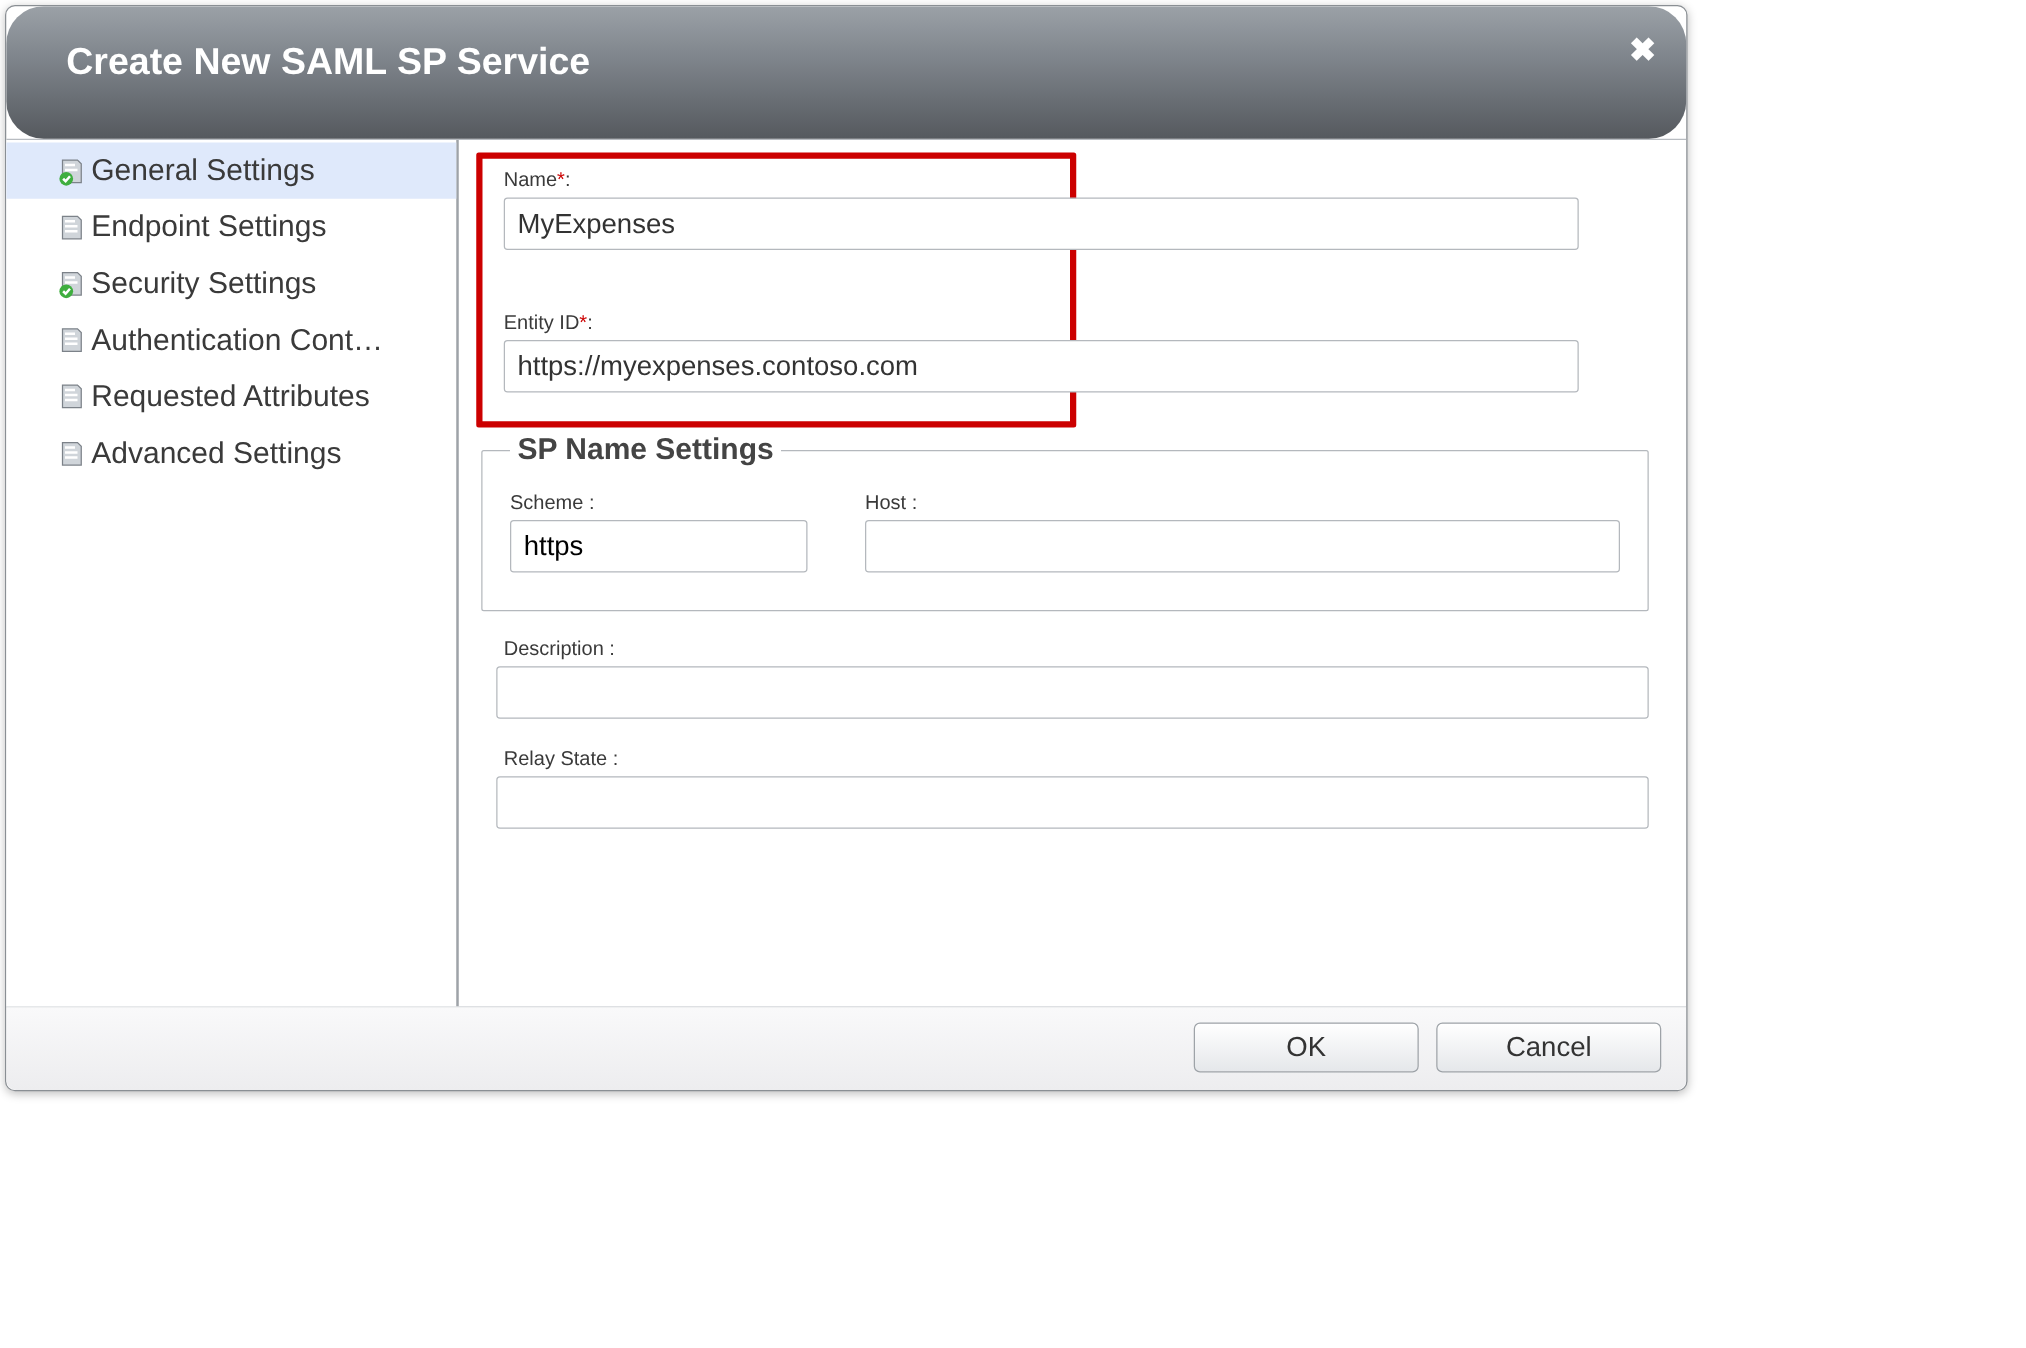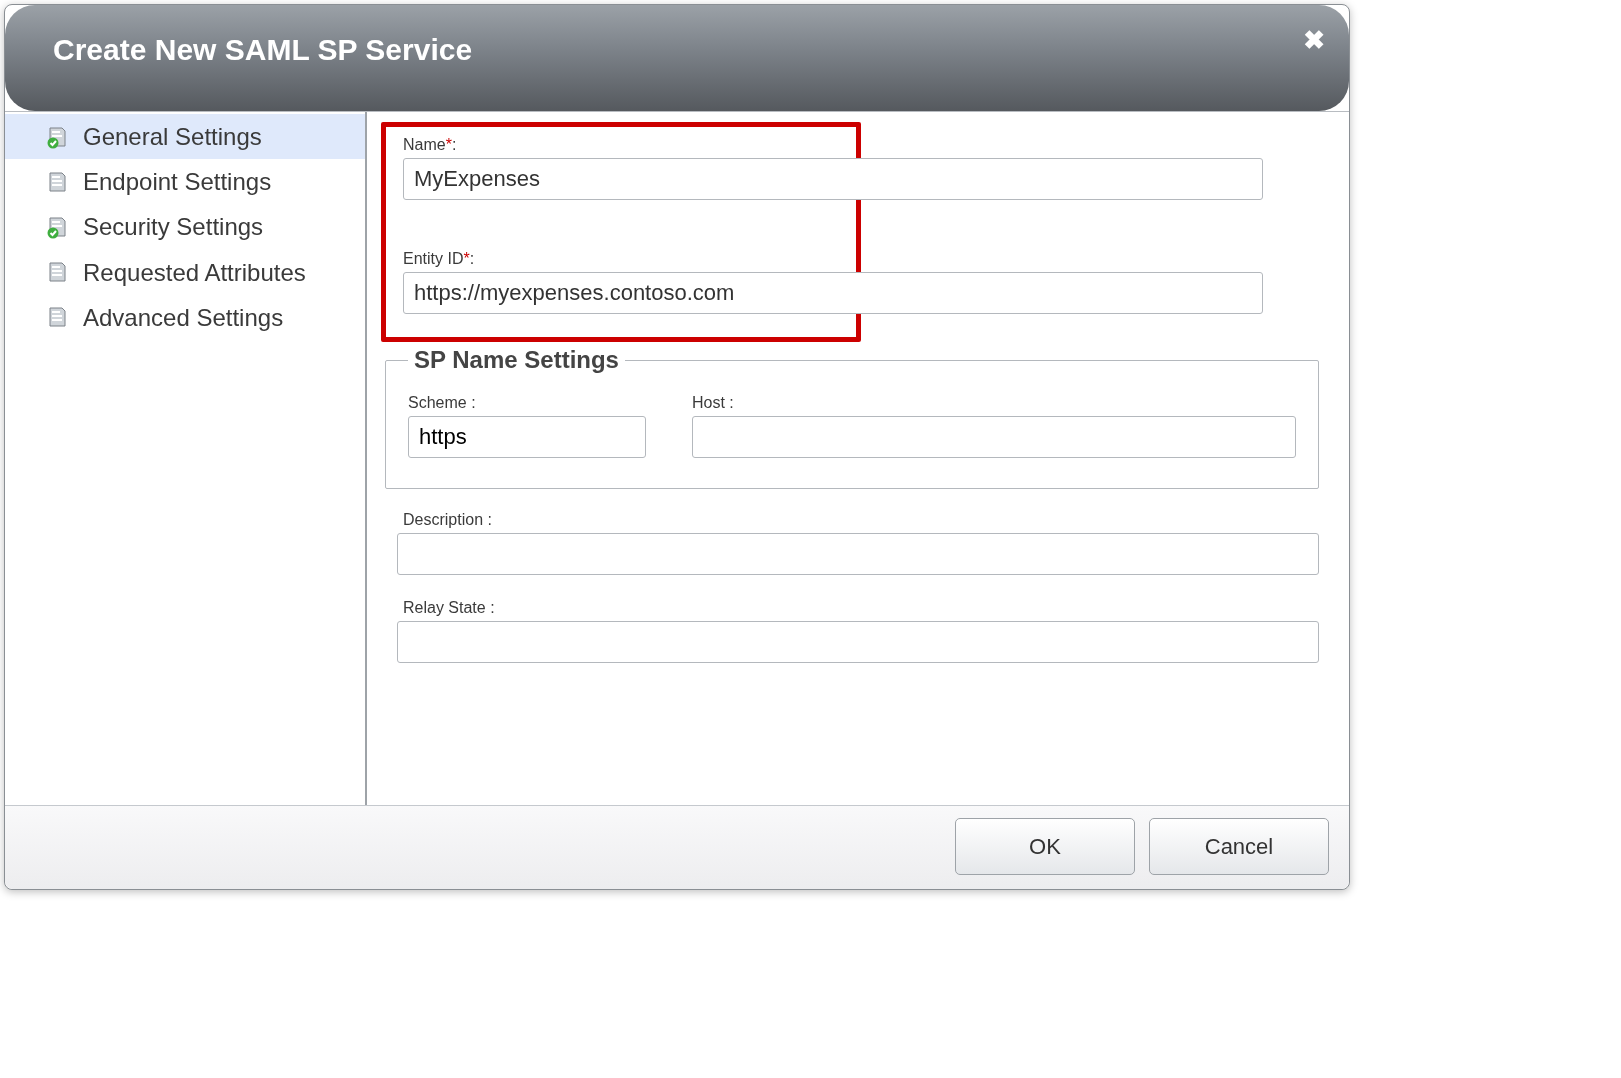--- a/index.html
+++ b/index.html
@@ -52,21 +52,21 @@
   .sidebar {
     width: 362px;
     min-width: 362px;
     border-right: 2px solid #9ea3a8;
     background: #ffffff;
     padding-top: 2px;
   }
   .sidebar-item {
     display: flex;
     align-items: center;
-    gap: 14px;
+    gap: 4px;
     padding: 4px 10px 4px 40px;
     font-size: 24px;
     color: #3a3a3a;
     cursor: pointer;
     line-height: 1.55;
     white-space: nowrap;
     overflow: hidden;
     text-overflow: ellipsis;
   }
   .sidebar-item.active {
@@ -160,21 +160,21 @@
     background: linear-gradient(to bottom,#f9f9fa,#ededef);
     padding: 12px 20px 14px 20px;
     display: flex;
     justify-content: flex-end;
     gap: 14px;
     border-bottom-left-radius: 8px;
     border-bottom-right-radius: 8px;
   }
   .btn {
     min-width: 180px;
-    height: 57px;
+    height: 40px;
     font-size: 22px;
     border: 1px solid #9ea3a8;
     border-radius: 5px;
     background: linear-gradient(to bottom,#ffffff,#e5e7ea);
     color: #333333;
     cursor: pointer;
   }
 </style>
 </head>
 <body>
@@ -212,20 +212,29 @@
       <div class="sidebar-item">
         <span class="sidebar-icon">
           <svg viewBox="0 0 24 24">
               <path fill="#d0d5da" stroke="#7c8289" d="M5 3 h12 l3 3 v15 h-15 z"></path>
               <path fill="#ffffff" d="M7 6h8v2H7zM7 10h10v2H7z"></path>
               <circle cx="8" cy="18" r="5.5" fill="#3fae3f"></circle>
               <path d="M5.5 18 l2 2 l3.5-4" stroke="#ffffff" stroke-width="2" fill="none"></path>
             </svg>
         </span>
         <span>Security Settings</span>
+      </div>
+      <div class="sidebar-item">
+        <span class="sidebar-icon">
+          <svg viewBox="0 0 24 24">
+              <path fill="#d0d5da" stroke="#7c8289" d="M5 3 h12 l3 3 v15 h-15 z"></path>
+              <path fill="#ffffff" d="M7 6h8v2H7zM7 10h10v2H7zM7 14h10v2H7z"></path>
+            </svg>
+        </span>
+        <span>Authentication Cont…</span>
       </div>
       <div class="sidebar-item">
         <span class="sidebar-icon">
           <svg viewBox="0 0 24 24">
               <path fill="#d0d5da" stroke="#7c8289" d="M5 3 h12 l3 3 v15 h-15 z"></path>
               <path fill="#ffffff" d="M7 6h8v2H7zM7 10h10v2H7zM7 14h10v2H7z"></path>
             </svg>
         </span>
         <span>Requested Attributes</span>
       </div>

